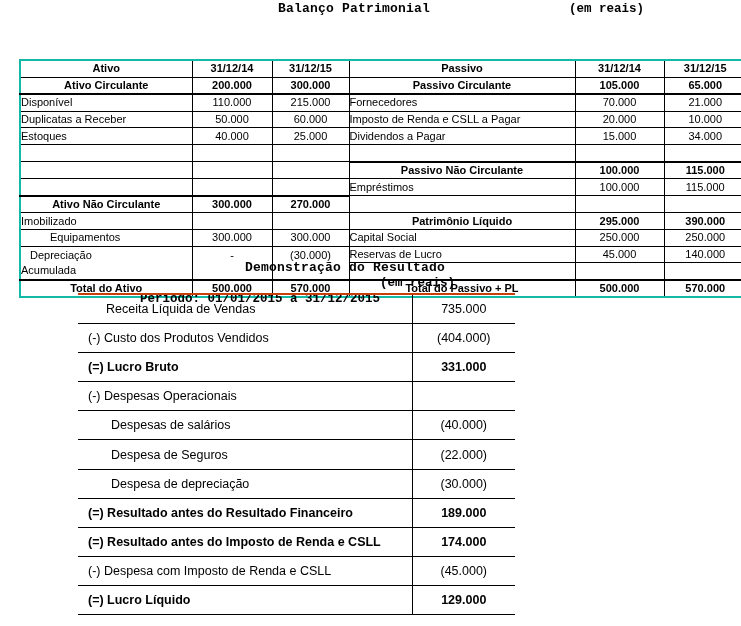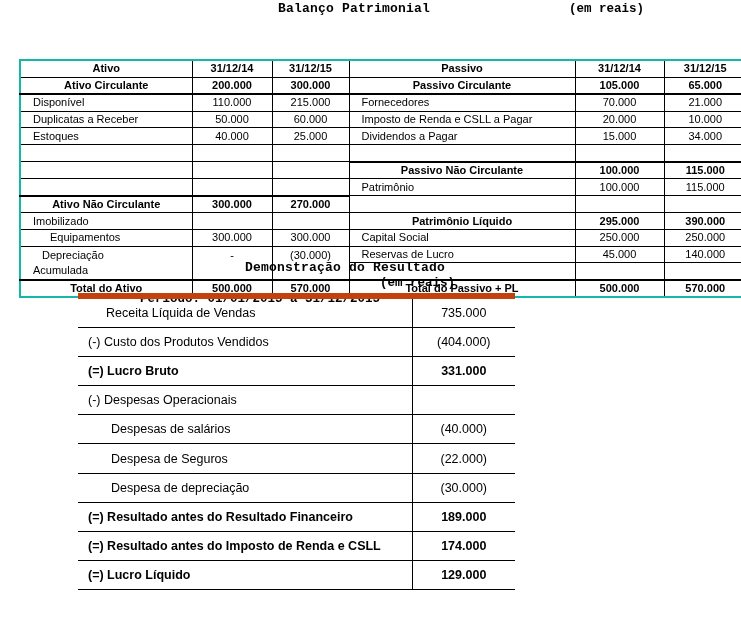--- a/index.html
+++ b/index.html
@@ -24,21 +24,21 @@
     border:1px solid #000;
     height:15.6px;
     font-size:11px;
     line-height:13px;
     padding:0 3px;
     overflow:hidden;
     white-space:nowrap;
     vertical-align:middle;
   }
   .bs .bc  { font-weight:bold; text-align:center; }
-  .bs .lbl { text-align:left; padding-left:12px; }
+  .bs .lbl { text-align:left; padding-left:0; }
   .bs .lbl2{ padding-left:29px; }
   .bs .val { text-align:center; }
   .bs tr.bb2 td { border-bottom-width:2px; }
   .bs td.bt2    { border-top-width:2px; }
   .bs td.dep    { vertical-align:top; padding-top:1px; }
   .bs td.dep span { display:block; line-height:15px; }
   .bs td.dep .ln1 { padding-left:9px; }
   .bs td.top    { vertical-align:top; padding-top:2px; }
 
   
@@ -48,21 +48,21 @@
 
   .dre { position:absolute; left:78px; top:293px; width:437px; }
   .dre td {
     font-size:12.5px;
     height:26.1px;
     border-bottom:1px solid #000;
     vertical-align:middle;
     overflow:hidden;
     white-space:nowrap;
   }
-  .dre tr:first-child td { border-top:6px solid #c2410c; }
+  .dre tr:first-child td { border-top:2px solid #c2410c; }
   .dre td.l { border-right:1px solid #000; padding-left:10px; text-align:left; }
   .dre td.v { text-align:center; }
   .dre td.ind1 { padding-left:28px; }
   .dre td.ind2 { padding-left:33px; }
   .dre tr.b td { font-weight:bold; }
 </style>
 </head>
 <body>
 
 <span class="abs bs-title">Balanço Patrimonial</span>
@@ -131,21 +131,21 @@
     <td></td>
     <td></td>
     <td class="bc bt2">Passivo Não Circulante</td>
     <td class="bc bt2">100.000</td>
     <td class="bc bt2">115.000</td>
   </tr>
   <tr>
     <td></td>
     <td></td>
     <td></td>
-    <td class="lbl">Patrimônio</td>
+    <td class="lbl">Empréstimos</td>
     <td class="val">100.000</td>
     <td class="val">115.000</td>
   </tr>
   <tr>
     <td class="bc bt2">Ativo Não Circulante</td>
     <td class="bc bt2">300.000</td>
     <td class="bc bt2">270.000</td>
     <td></td>
     <td></td>
     <td></td>
@@ -232,18 +232,22 @@
     <td class="v">(30.000)</td>
   </tr>
   <tr class="b">
     <td class="l">(=) Resultado antes do Resultado Financeiro</td>
     <td class="v">189.000</td>
   </tr>
   <tr class="b">
     <td class="l">(=) Resultado antes do Imposto de Renda e CSLL</td>
     <td class="v">174.000</td>
   </tr>
+  <tr>
+    <td class="l">(-) Despesa com Imposto de Renda e CSLL</td>
+    <td class="v">(45.000)</td>
+  </tr>
   <tr class="b">
     <td class="l">(=) Lucro Líquido</td>
     <td class="v">129.000</td>
   </tr>
 </tbody>
   </table>
 
 </body></html>

